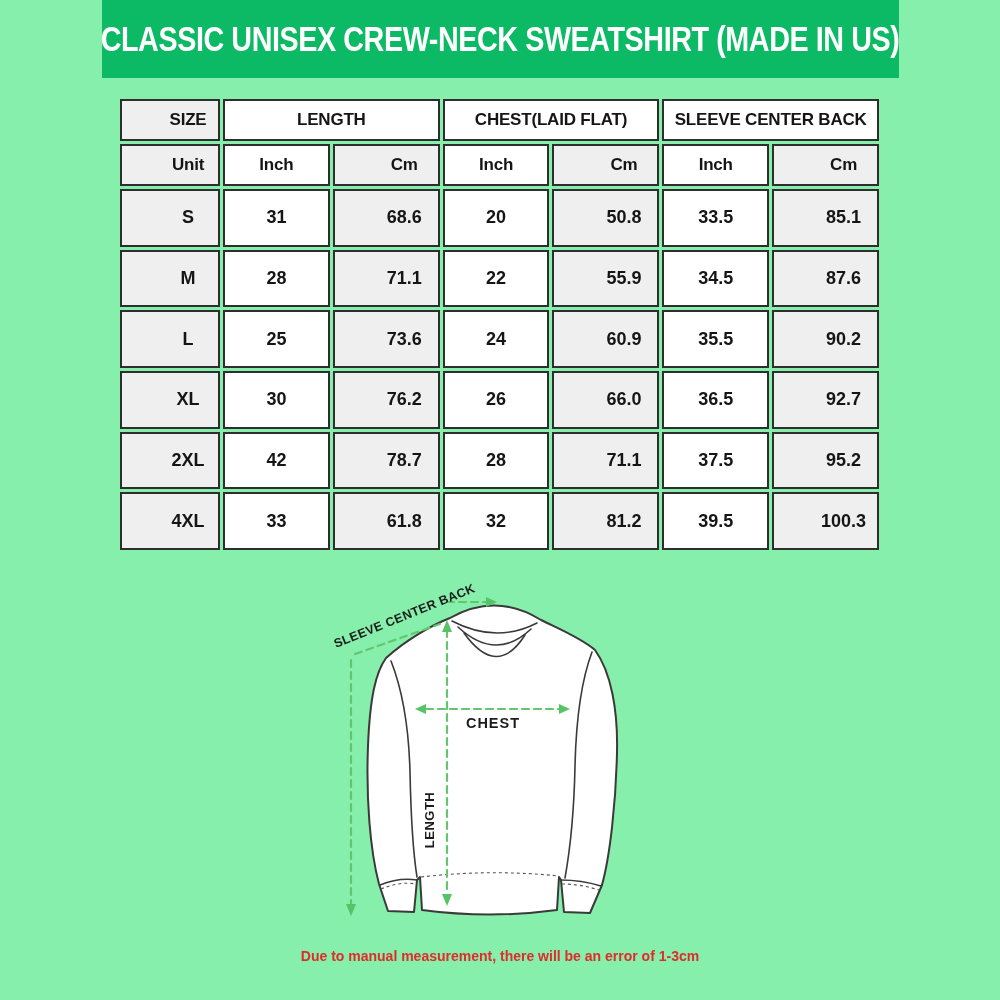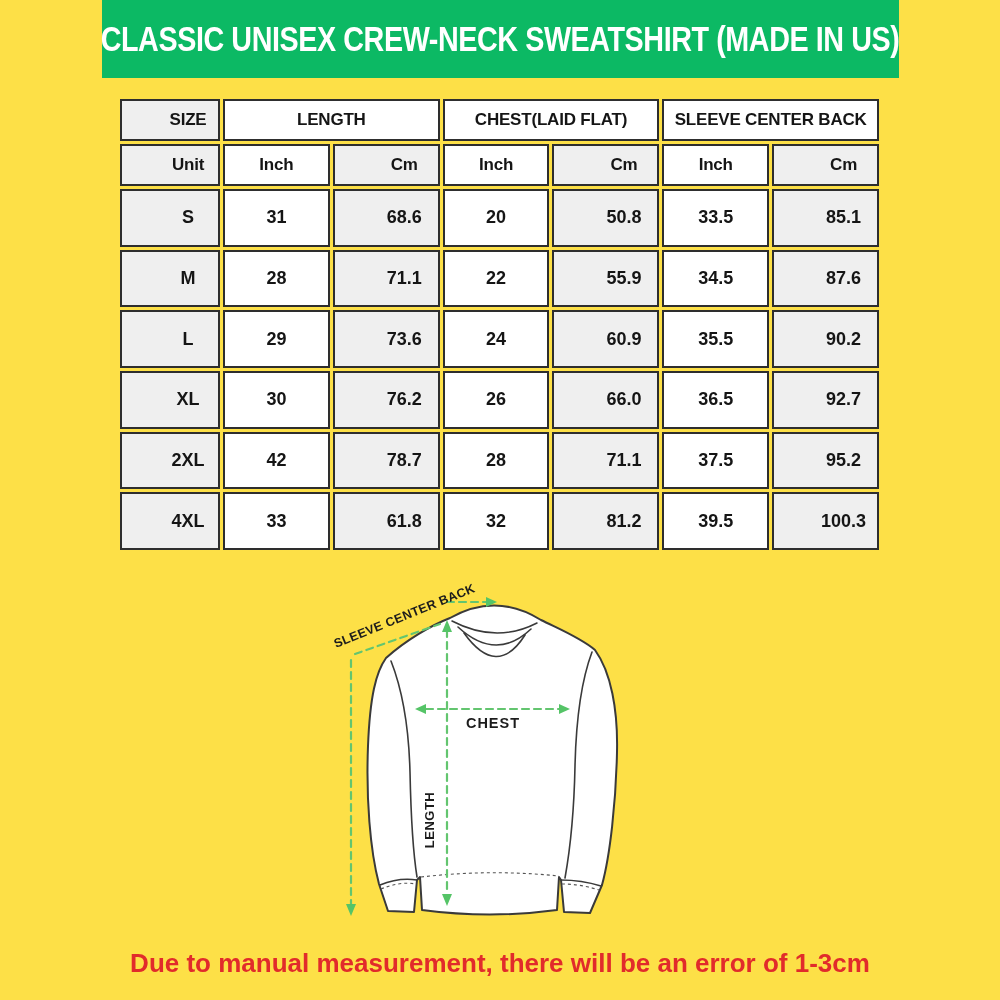--- a/index.html
+++ b/index.html
@@ -3,21 +3,21 @@
 <meta charset="utf-8">
 <style>
   * { margin:0; padding:0; box-sizing:border-box; }
   html,body { width:1000px; height:1000px; }
   body {
     font-family:"Liberation Sans", sans-serif;
     background:#ffffff;
     position:relative;
     overflow:hidden;
   }
-  .page { position:absolute; inset:0; background:#fde047; }
+  .page { position:absolute; inset:0; background:#86efac; }
 
   
   .banner {
     position:absolute; left:102px; top:0; width:797px; height:78px;
     background:#0cb964;
     display:flex; align-items:center; justify-content:center;
   }
   .banner h1 {
     color:#ffffff; font-size:35px; font-weight:bold; white-space:nowrap;
     letter-spacing:-0.5px;
@@ -51,21 +51,21 @@
   .seam    { fill:none; stroke:#3a3a3a; stroke-width:1.6; stroke-linecap:round; }
   .stitch  { fill:none; stroke:#555555; stroke-width:1.1; stroke-dasharray:3 3; }
   .measure { fill:none; stroke:#63c56f; stroke-width:2.2; stroke-dasharray:7 5; stroke-linecap:round; }
   .mhead   { fill:#55c467; stroke:none; }
   .mlabel  { fill:#1c1c1c; font-family:"Liberation Sans",sans-serif; font-weight:bold; }
 
   
   .footer-note {
     position:absolute; left:0; top:948px; width:1000px;
     text-align:center;
-    font-size:26px; font-weight:bold; color:#e12b2b;
+    font-size:14px; font-weight:bold; color:#e12b2b;
   }
 </style>
 </head>
 <body>
 
 <div class="page">
 
   <header class="banner">
     <h1>CLASSIC UNISEX CREW-NECK SWEATSHIRT (MADE IN US)</h1>
   </header>
@@ -111,21 +111,21 @@
         <td class="gray">M</td>
         <td>28</td>
         <td class="gray">71.1</td>
         <td>22</td>
         <td class="gray">55.9</td>
         <td>34.5</td>
         <td class="gray">87.6</td>
       </tr>
       <tr>
         <td class="gray">L</td>
-        <td>29</td>
+        <td>25</td>
         <td class="gray">73.6</td>
         <td>24</td>
         <td class="gray">60.9</td>
         <td>35.5</td>
         <td class="gray">90.2</td>
       </tr>
       <tr>
         <td class="gray">XL</td>
         <td>30</td>
         <td class="gray">76.2</td>

